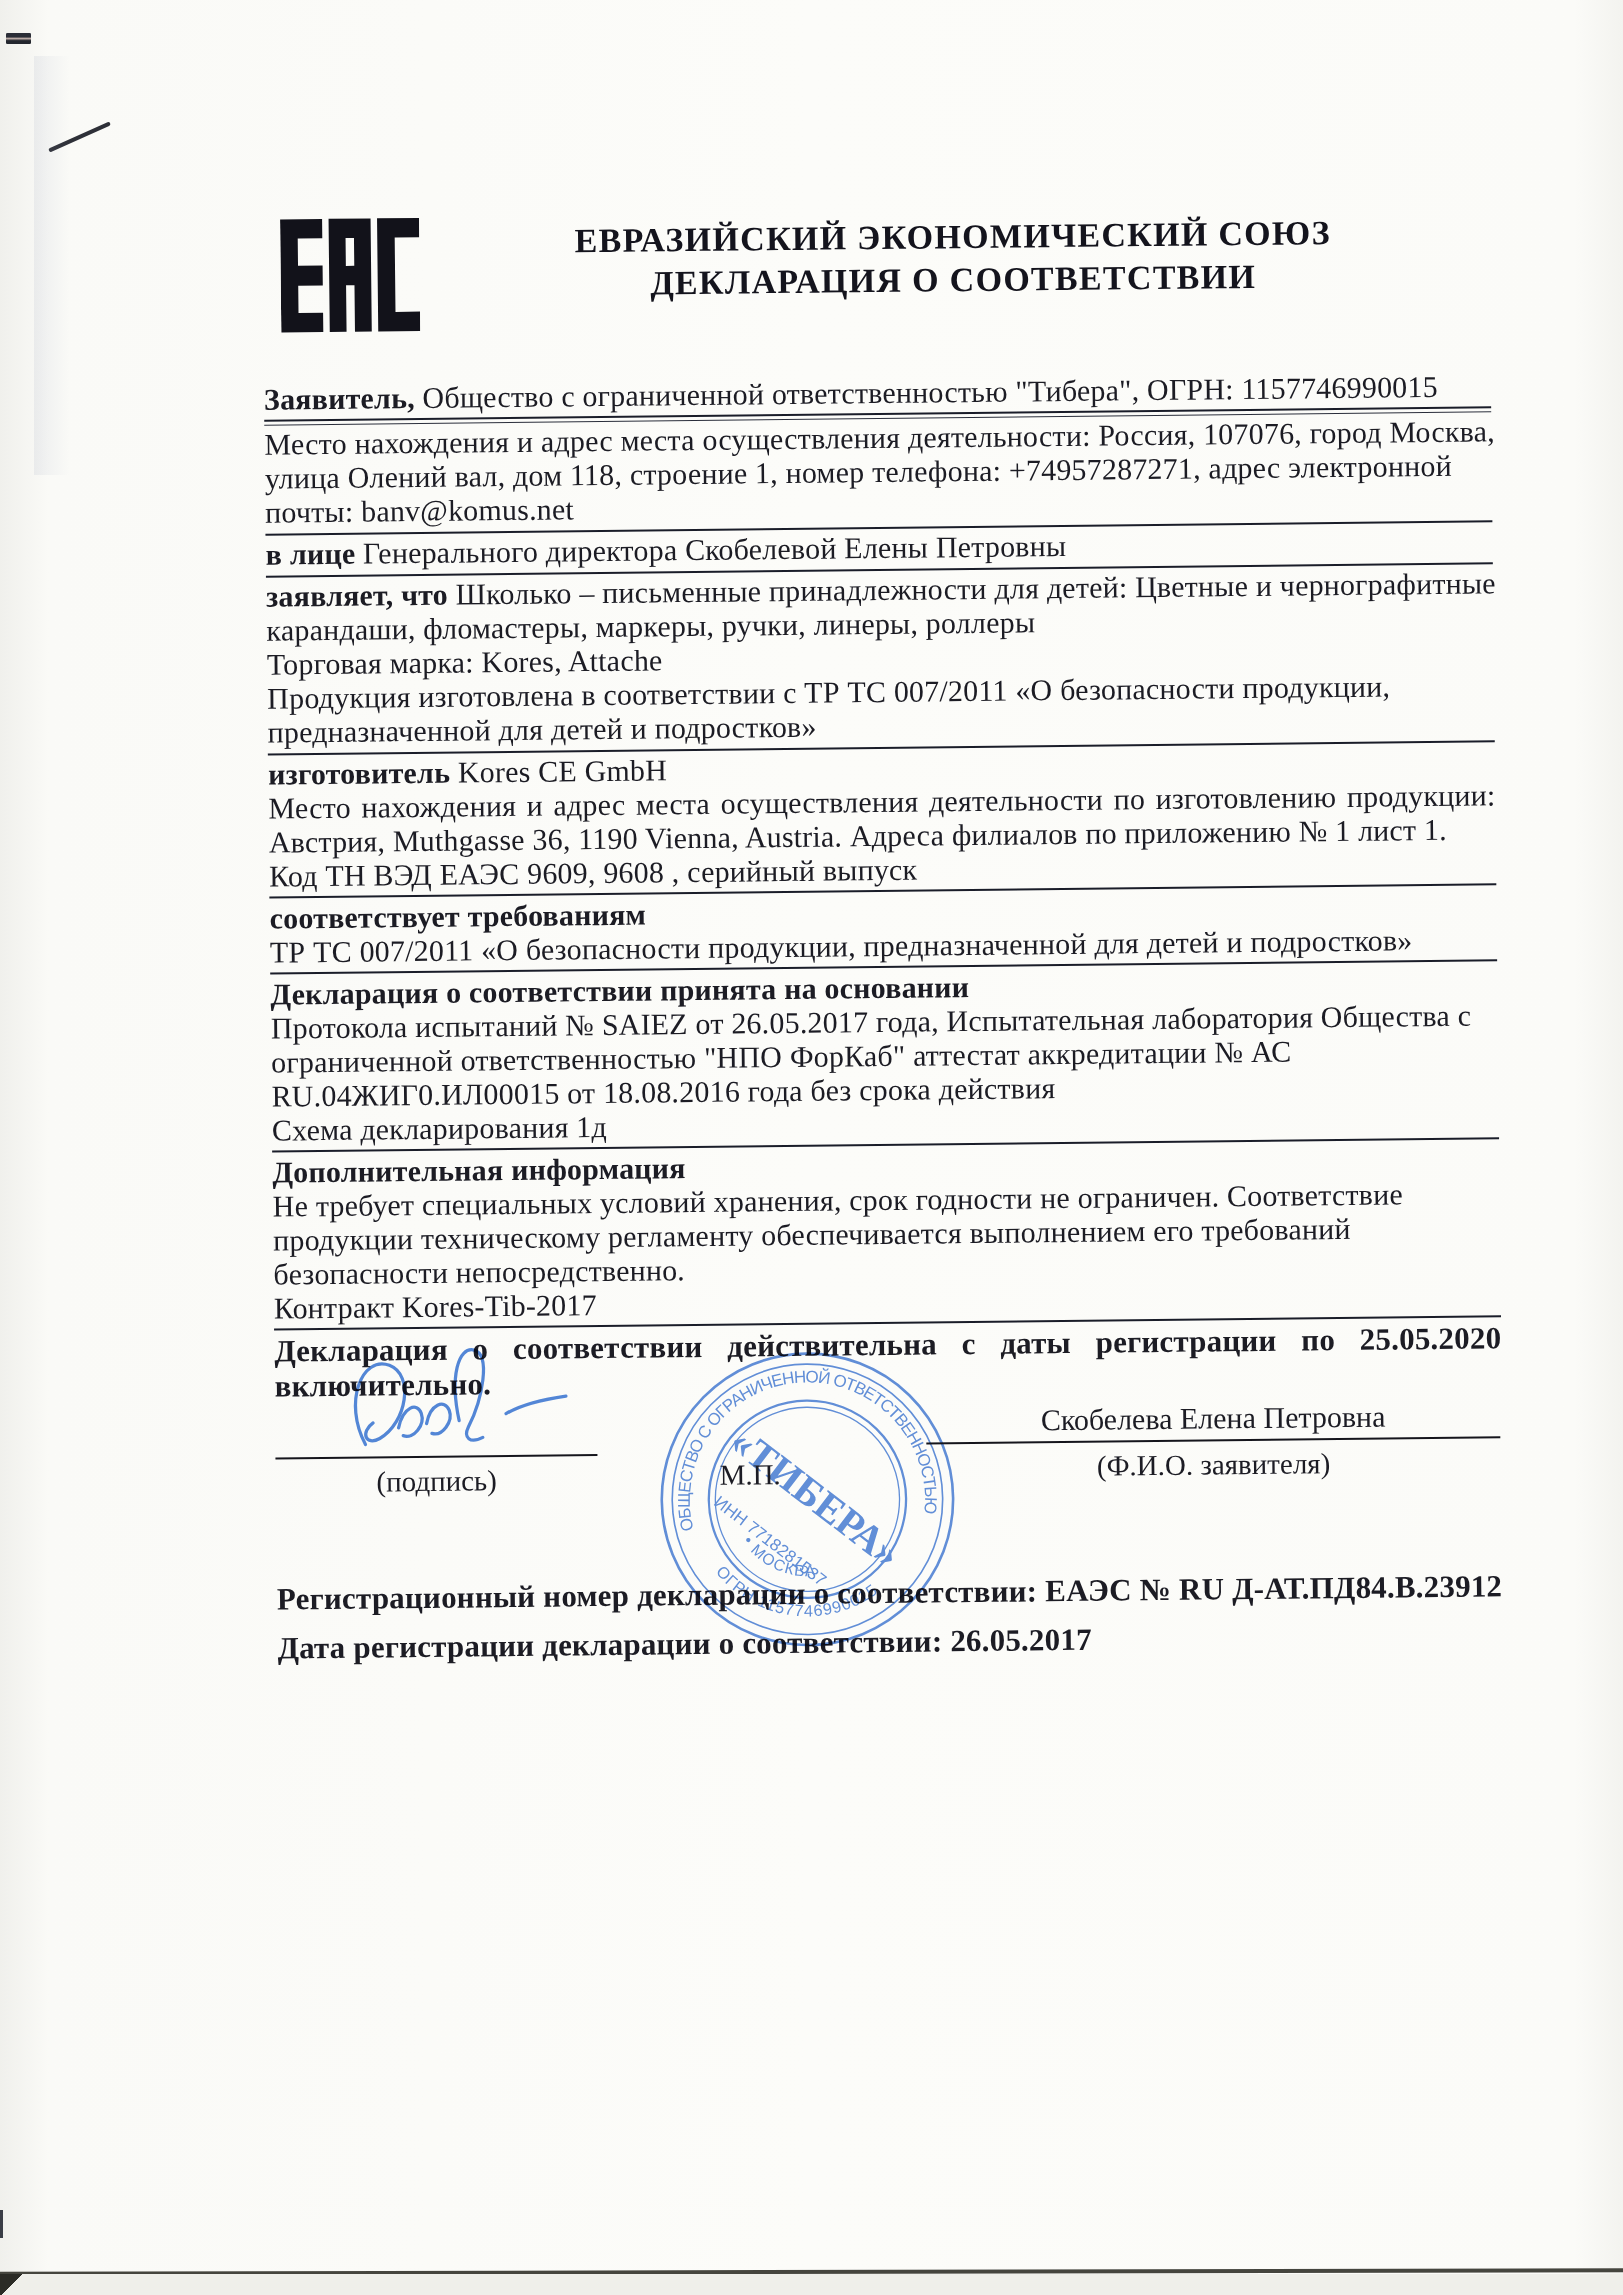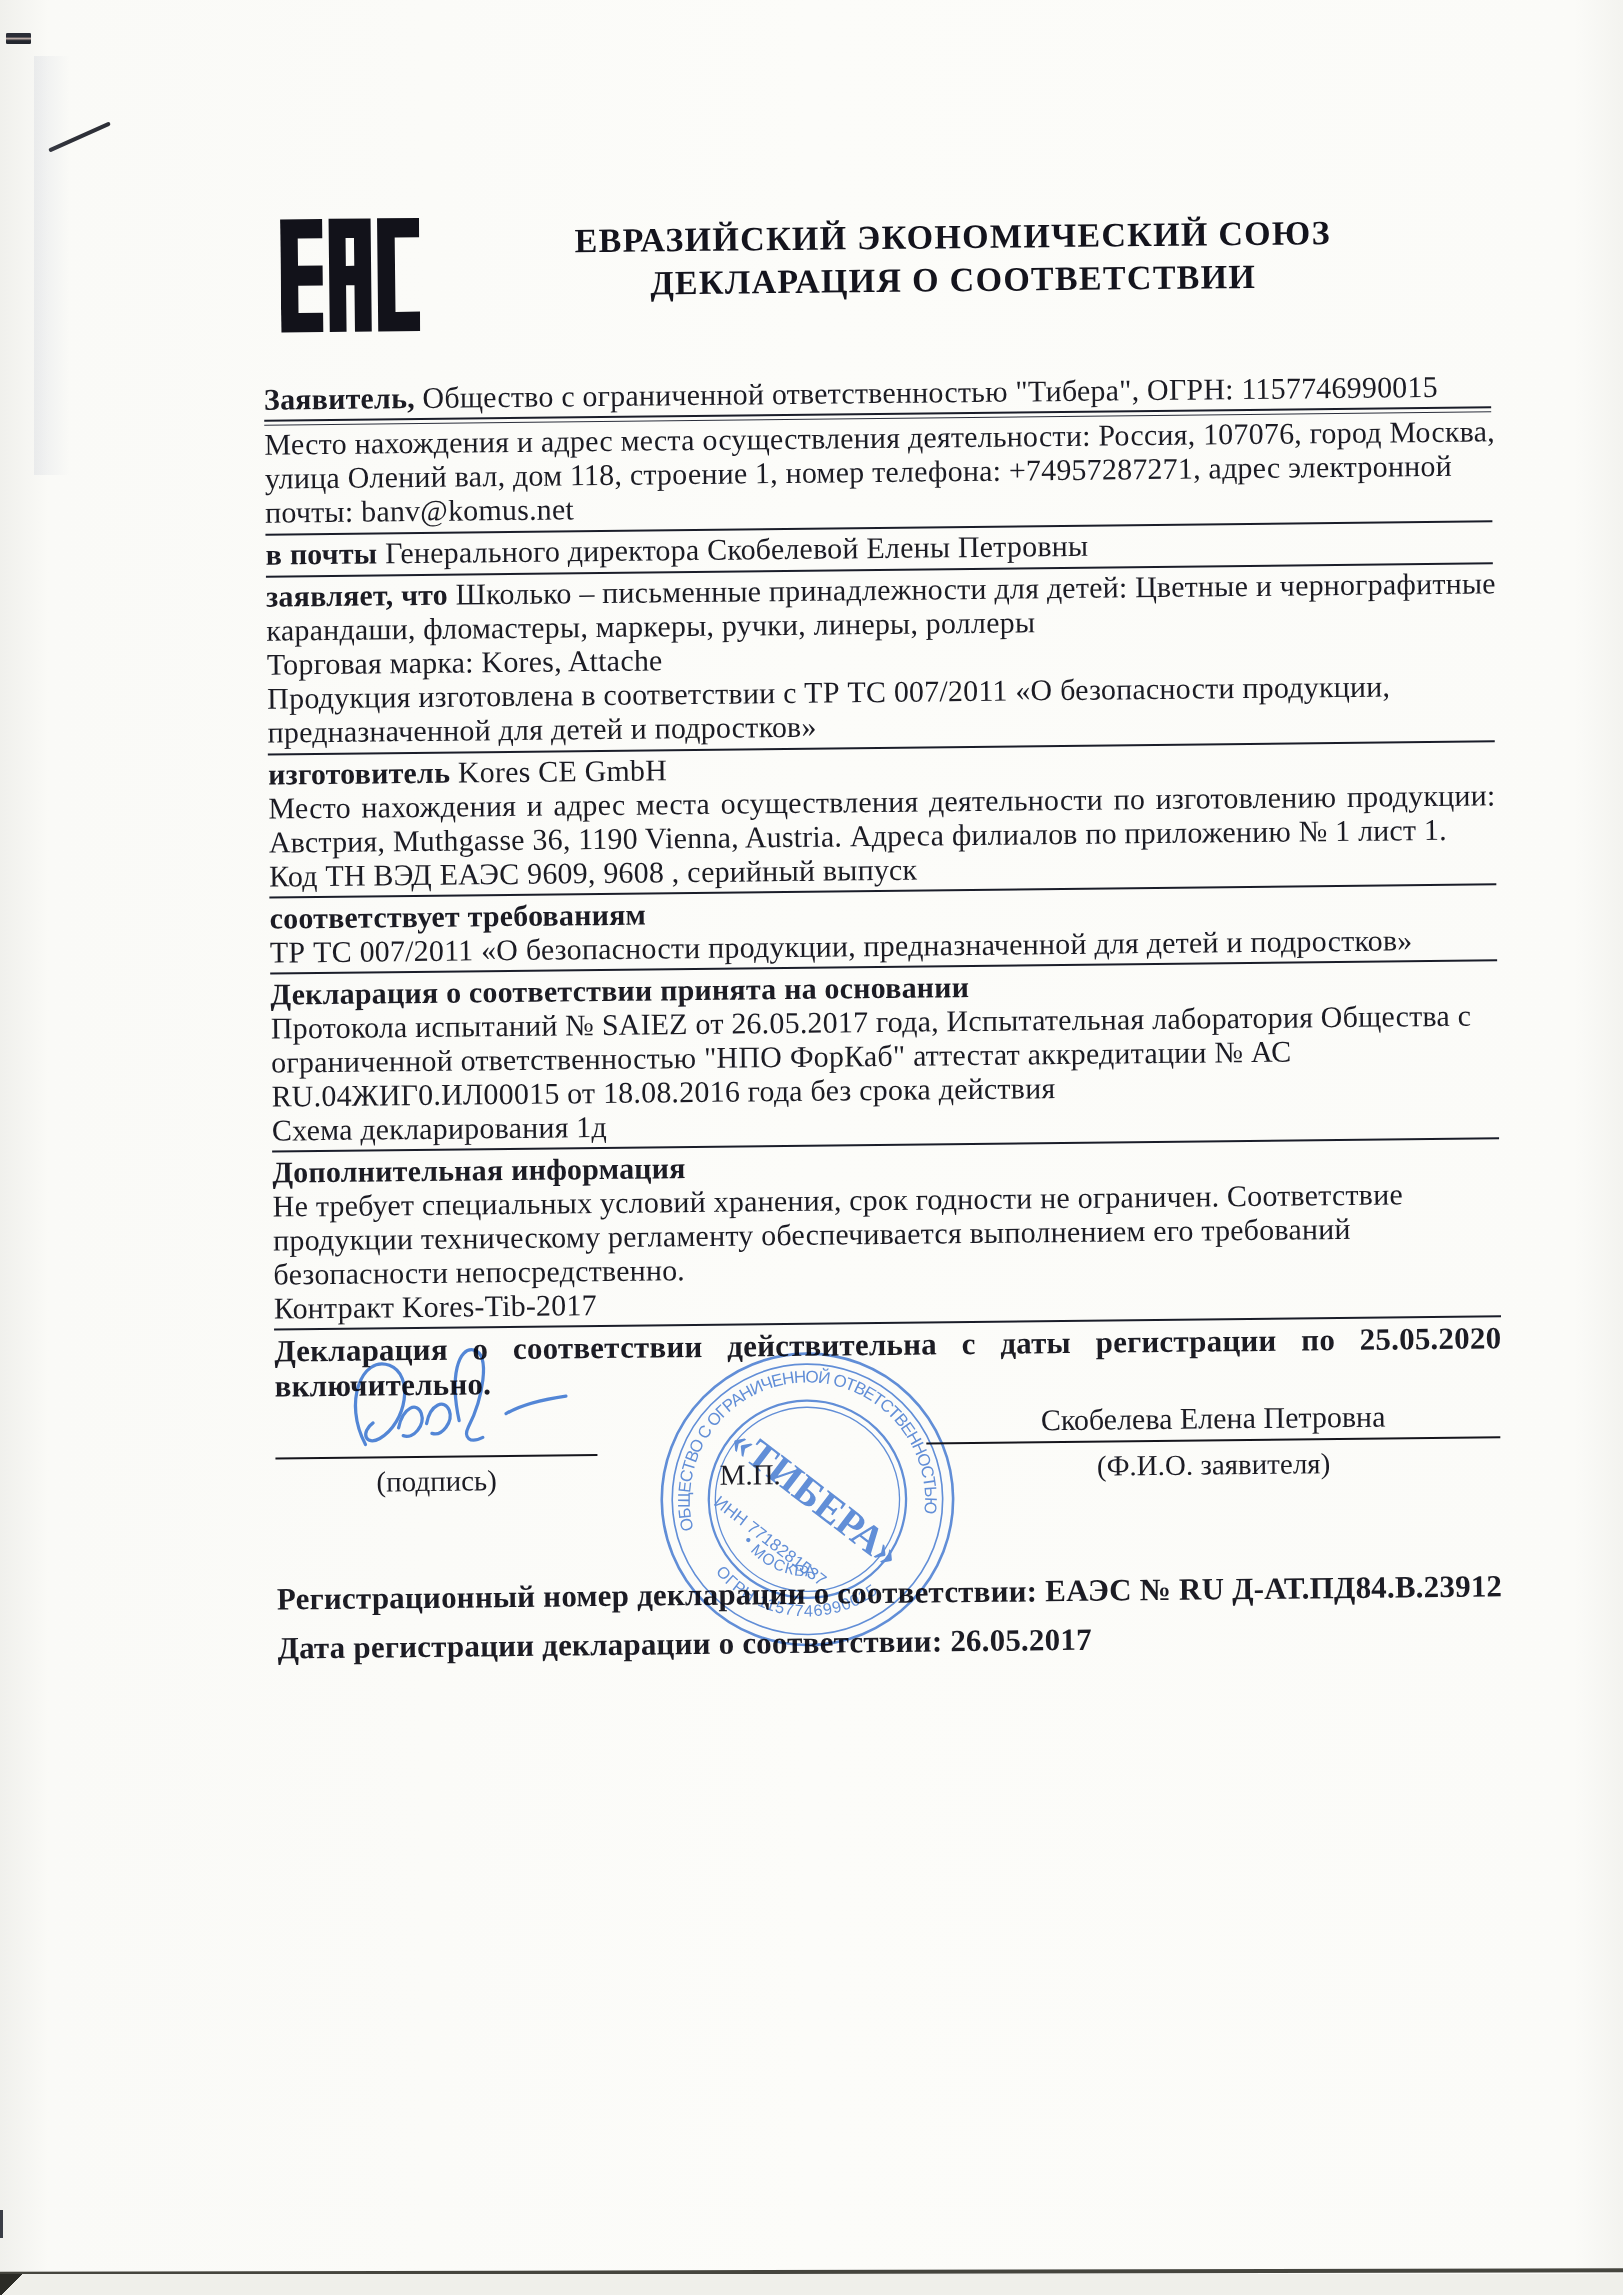--- a/index.html
+++ b/index.html
@@ -87,21 +87,21 @@
     <div class="hr dbl"></div>
 
     <div class="row">
       <div class="ln">Место нахождения и адрес места осуществления деятельности: Россия, 107076, город Москва,</div>
       <div class="ln">улица Олений вал, дом 118, строение 1, номер телефона: +74957287271, адрес электронной</div>
       <div class="ln">почты: banv@komus.net</div>
     </div>
     <div class="hr"></div>
 
     <div class="row ln">
-      <span class="b">в почты</span>
+      <span class="b">в лице</span>
       <span>Генерального директора Скобелевой Елены Петровны</span>
     </div>
     <div class="hr"></div>
 
     <div class="row">
       <div class="ln">
         <span class="b">заявляет, что</span>
         <span>Школько – письменные принадлежности для детей: Цветные и чернографитные</span>
       </div>
       <div class="ln">карандаши, фломастеры, маркеры, ручки, линеры, роллеры</div>

